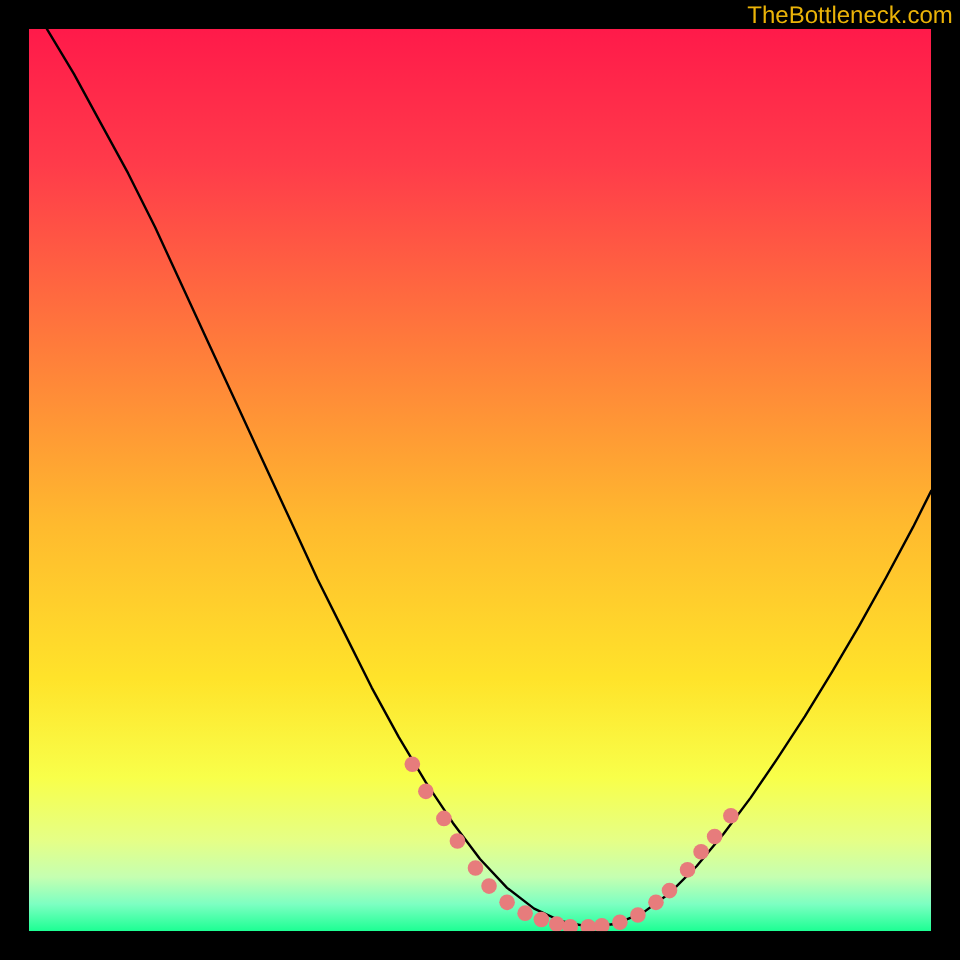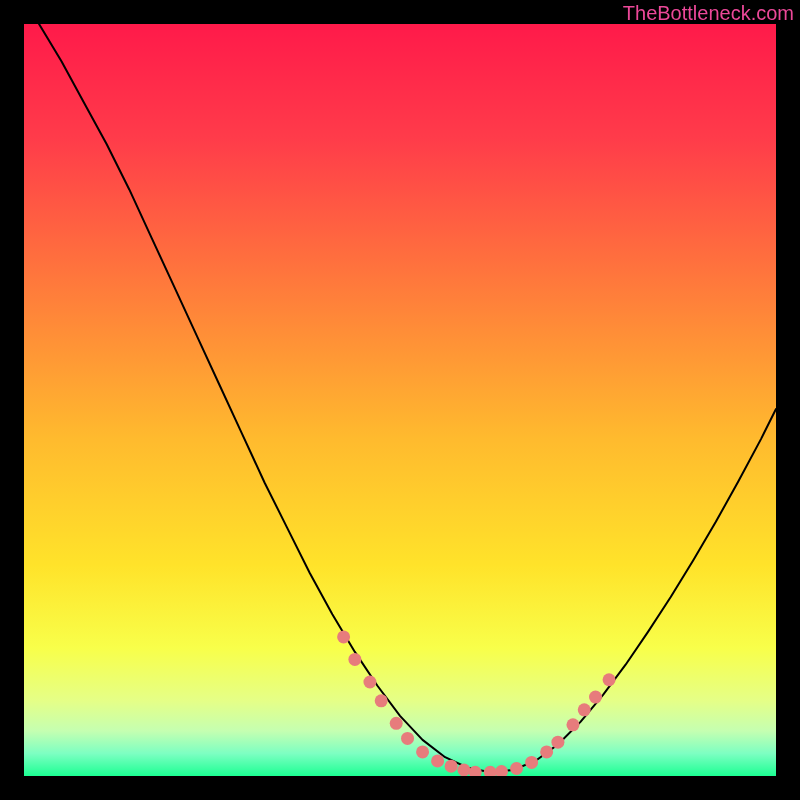--- a/index.html
+++ b/index.html
@@ -18,21 +18,21 @@
     height: 752px;
     overflow: hidden;
   }
   .watermark {
     position: absolute;
     top: 2px;
     right: 6px;
     font-family: Arial, Helvetica, sans-serif;
     font-size: 20px;
     font-weight: 500;
-    color: #ec4899;
+    color: #eab308;
     letter-spacing: 0px;
     z-index: 30;
   }
   svg.chart {
     position: absolute;
     left: 0; top: 0;
     width: 752px;
     height: 752px;
     display: block;
   }

